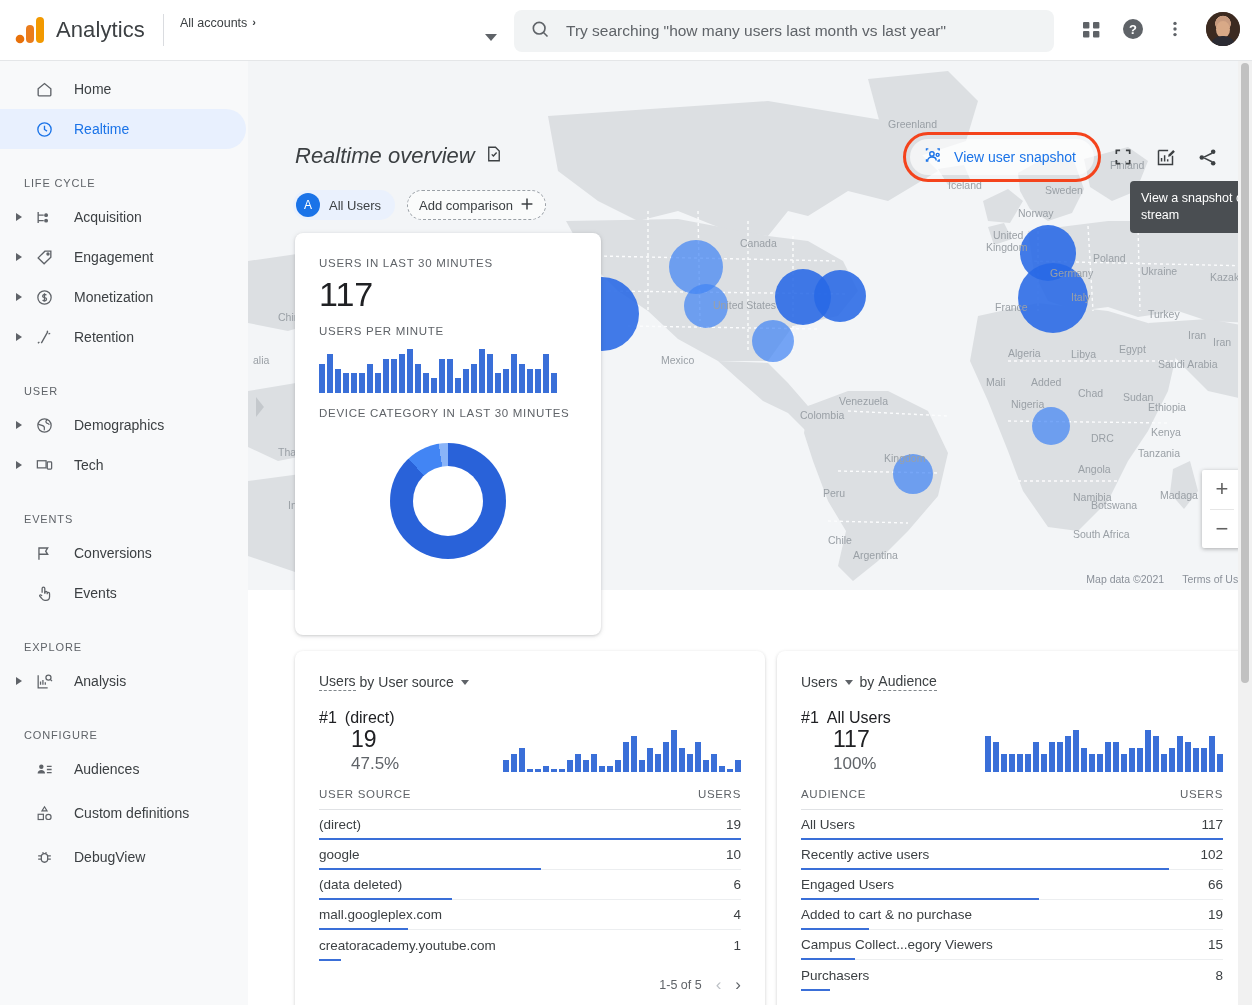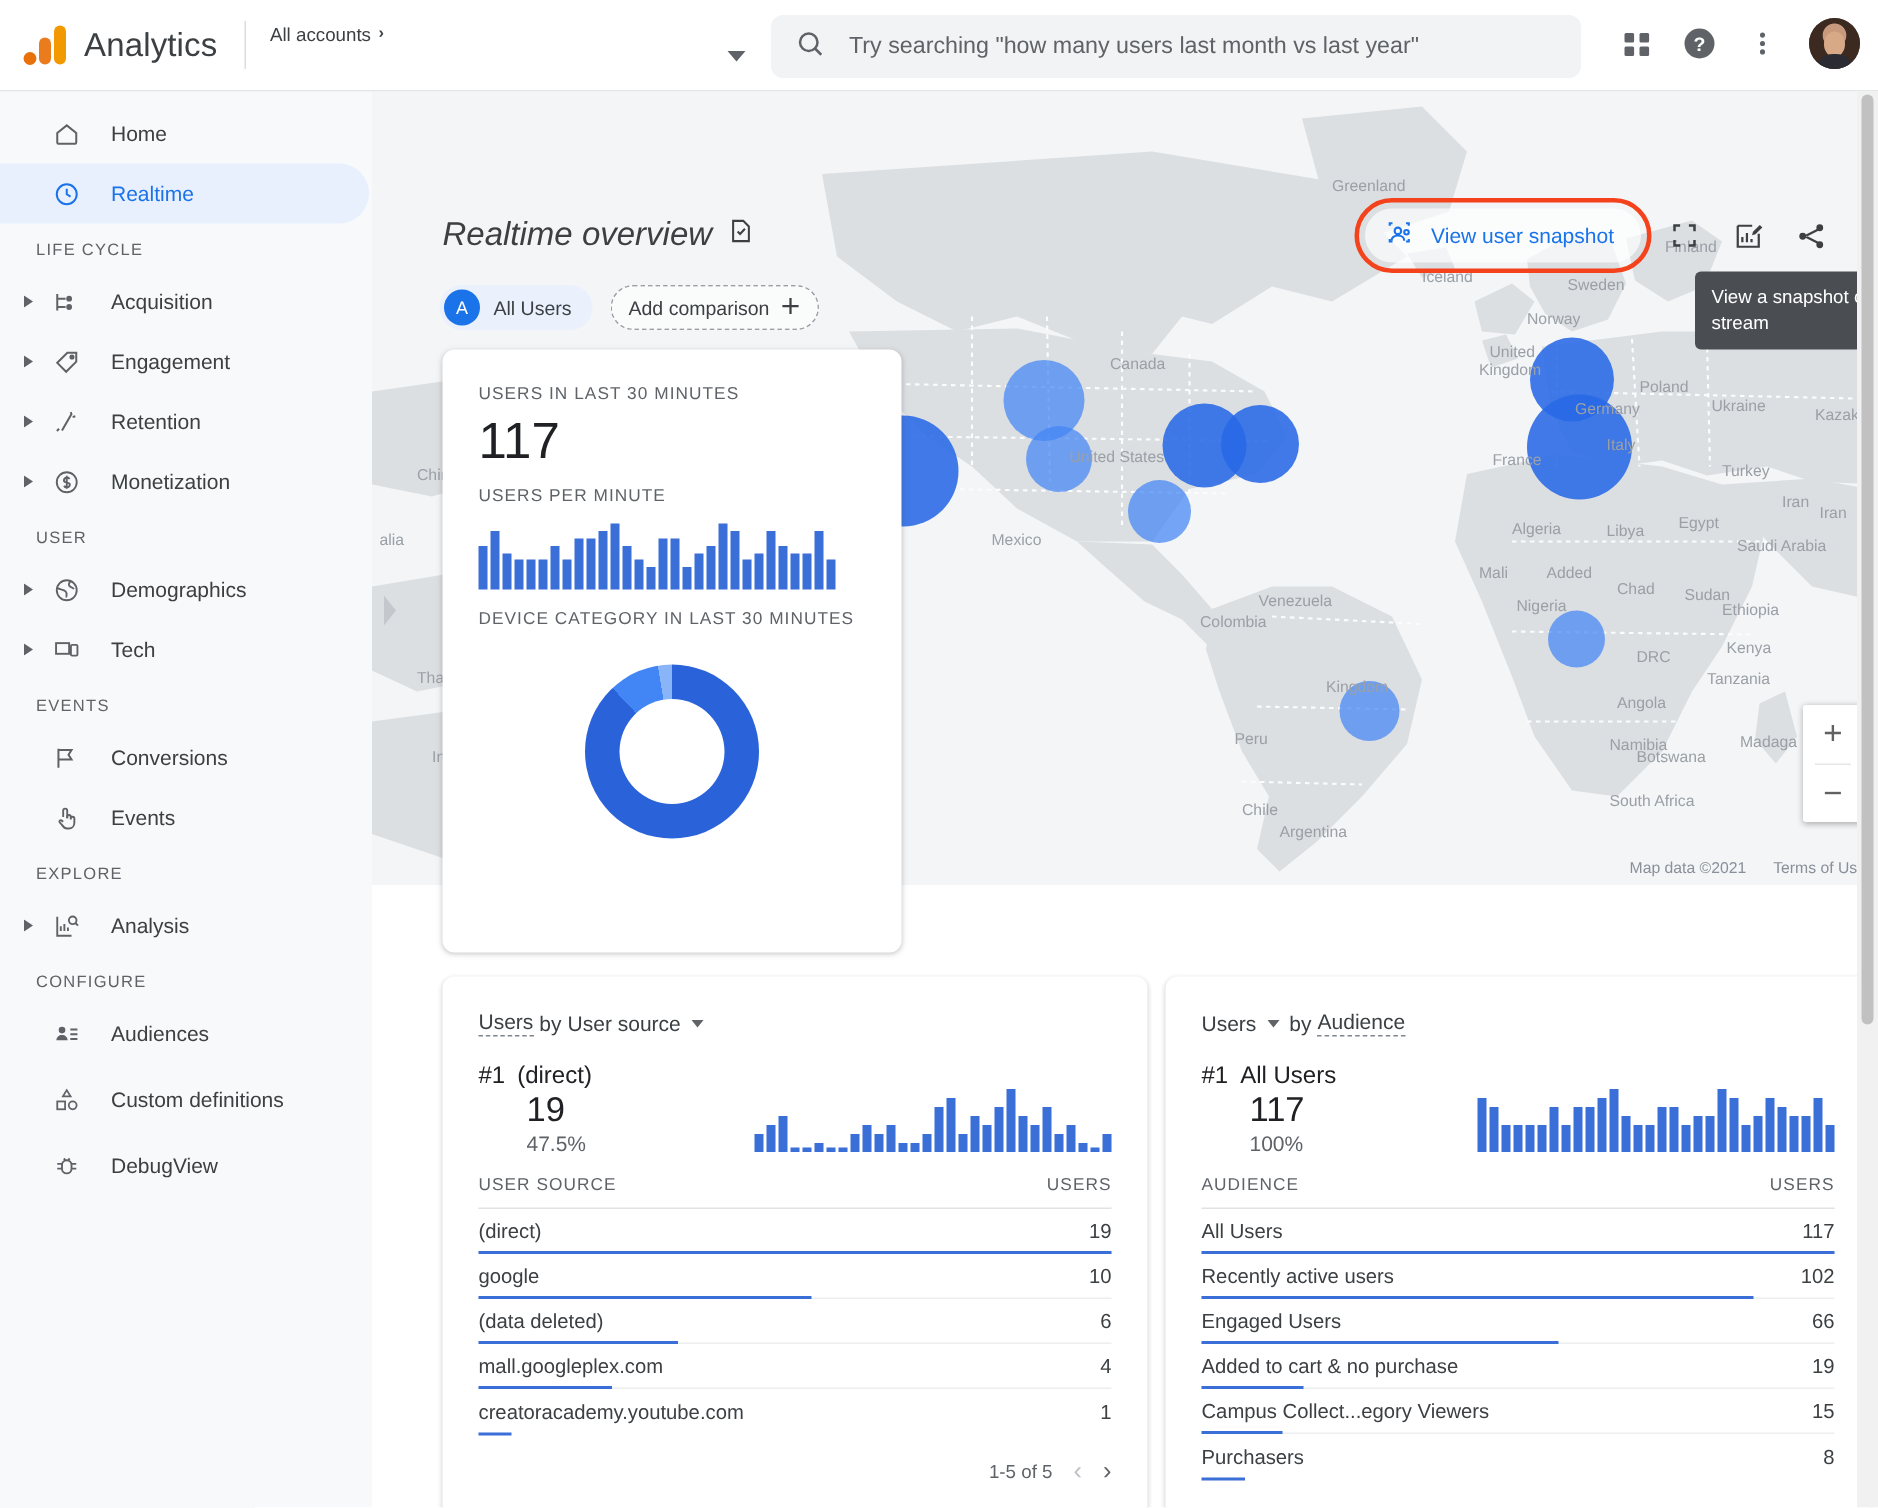--- a/index.html
+++ b/index.html
@@ -63,21 +63,21 @@
   .nav-item.active { background: #e8f0fe; color: #1a73e8; }
   .nav-item.active .nv-ico svg { stroke: #1a73e8; fill: none; }
   .nv-arrow { width: 22px; display: flex; justify-content: center; align-items: center; margin-left: 8px; }
   .nv-arrow svg { width: 8px; height: 8px; }
   .nv-ico { width: 24px; display: flex; justify-content: center; align-items: center; margin-left: 2px; }
   .nv-ico svg { width: 19px; height: 19px; }
   .nv-label { margin-left: 18px; line-height: 1.15; }
   .nav-item.nochild .nv-arrow { visibility: hidden; }
   .nav-sec {
     font-size: 11px; letter-spacing: .85px; color: #5f6368; font-weight: 500;
-    padding: 12px 0 8px 24px; text-transform: uppercase;
+    padding: 12px 0 8px 24px; text-transform: uppercase; margin-top: 16px;
   }
   .nav-item.twoline { height: 48px; }
   .nav-item.twoline .nv-label { max-width: 130px; }
 
   
   .main { position: absolute; left: 248px; top: 61px; width: 1004px; height: 944px; background: #fff; overflow: hidden; }
 
   
   .map {
     position: absolute; left: 0; top: 0; width: 1004px; height: 529px;
@@ -170,21 +170,21 @@
     padding: 22px 24px 0 24px;
   }
   #card-source { left: 47px; }
   #card-audience { left: 529px; }
   .bc-title { font-size: 14px; color: #3c4043; display: flex; align-items: center; gap: 4px; }
   .dashed-u { border-bottom: 1px dashed #80868b; padding-bottom: 1px; cursor: pointer; }
   .caret-sm { width: 0; height: 0; border-left: 4.5px solid transparent; border-right: 4.5px solid transparent; border-top: 5.5px solid #5f6368; margin: 0 3px; }
   .bc-top { display: flex; align-items: flex-end; margin-top: 18px; }
   .bc-rank { font-size: 16px; color: #202124; display: flex; gap: 8px; }
   .bc-num { font-size: 23px; color: #202124; margin-left: 32px; line-height: 1.1; }
-  .bc-pct { font-size: 14px; color: #5f6368; margin-left: 32px; margin-top: 2px; }
+  .bc-pct { font-size: 17px; color: #5f6368; margin-left: 32px; margin-top: 2px; }
   .bc-spark { display: flex; align-items: flex-end; gap: 2px; height: 44px; margin-left: auto; margin-bottom: 2px; }
   .bc-spark i { display: block; width: 6px; background: #3a6fd8; }
   .tbl-head {
     display: flex; justify-content: space-between; font-size: 11.5px; letter-spacing: .7px;
     color: #5f6368; font-weight: 500; text-transform: uppercase;
     padding-bottom: 9px; border-bottom: 1px solid #e0e2e5;
   }
   .trow {
     display: flex; justify-content: space-between; align-items: center;
     height: 30px; font-size: 13.5px; color: #3c4043; position: relative;
@@ -313,39 +313,39 @@
       </span>
       <span class="nv-label">Engagement</span>
     </div>
     <div class="nav-item">
       <span class="nv-arrow">
           <svg viewBox="0 0 8 8" fill="#5f6368">
             <path d="M1 0l6 4-6 4z"></path>
           </svg>
         </span>
       <span class="nv-ico">
-        <svg viewBox="0 0 24 24" fill="none" stroke="#5f6368" stroke-width="1.7">
-            <path d="M16 5l-8 14M17 7.5l2.2-.6M15.4 3.5l.7 2.2M5.5 17.5l-1.8 1.8"></path>
-          </svg>
-      </span>
-      <span class="nv-label">Retention</span>
+        <svg viewBox="0 0 24 24" fill="none" stroke="#5f6368" stroke-width="1.6">
+            <circle cx="12" cy="12" r="8.4"></circle>
+            <path d="M14.4 9.2a2.6 2.6 0 0 0-4.8 1.3c0 2.6 5 1 5 3.4a2.6 2.6 0 0 1-4.9 1.1M12 6.6v10.8"></path>
+          </svg>
+      </span>
+      <span class="nv-label">Monetization</span>
     </div>
     <div class="nav-item">
       <span class="nv-arrow">
           <svg viewBox="0 0 8 8" fill="#5f6368">
             <path d="M1 0l6 4-6 4z"></path>
           </svg>
         </span>
       <span class="nv-ico">
-        <svg viewBox="0 0 24 24" fill="none" stroke="#5f6368" stroke-width="1.6">
-            <circle cx="12" cy="12" r="8.4"></circle>
-            <path d="M14.4 9.2a2.6 2.6 0 0 0-4.8 1.3c0 2.6 5 1 5 3.4a2.6 2.6 0 0 1-4.9 1.1M12 6.6v10.8"></path>
-          </svg>
-      </span>
-      <span class="nv-label">Monetization</span>
+        <svg viewBox="0 0 24 24" fill="none" stroke="#5f6368" stroke-width="1.7">
+            <path d="M16 5l-8 14M17 7.5l2.2-.6M15.4 3.5l.7 2.2M5.5 17.5l-1.8 1.8"></path>
+          </svg>
+      </span>
+      <span class="nv-label">Retention</span>
     </div>
 
     <div class="nav-sec">USER</div>
     <div class="nav-item">
       <span class="nv-arrow">
           <svg viewBox="0 0 8 8" fill="#5f6368">
             <path d="M1 0l6 4-6 4z"></path>
           </svg>
         </span>
       <span class="nv-ico">

